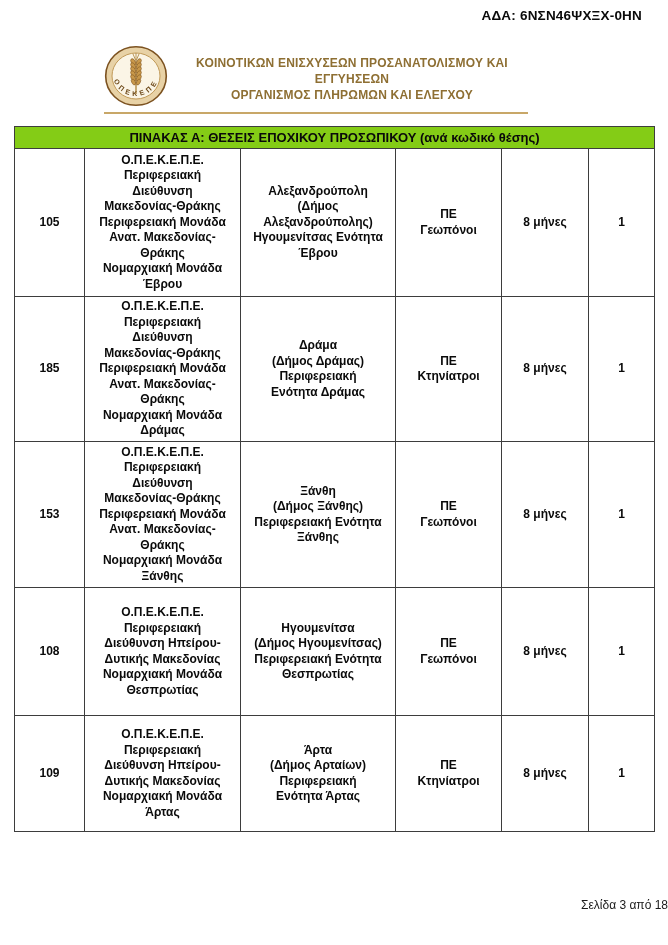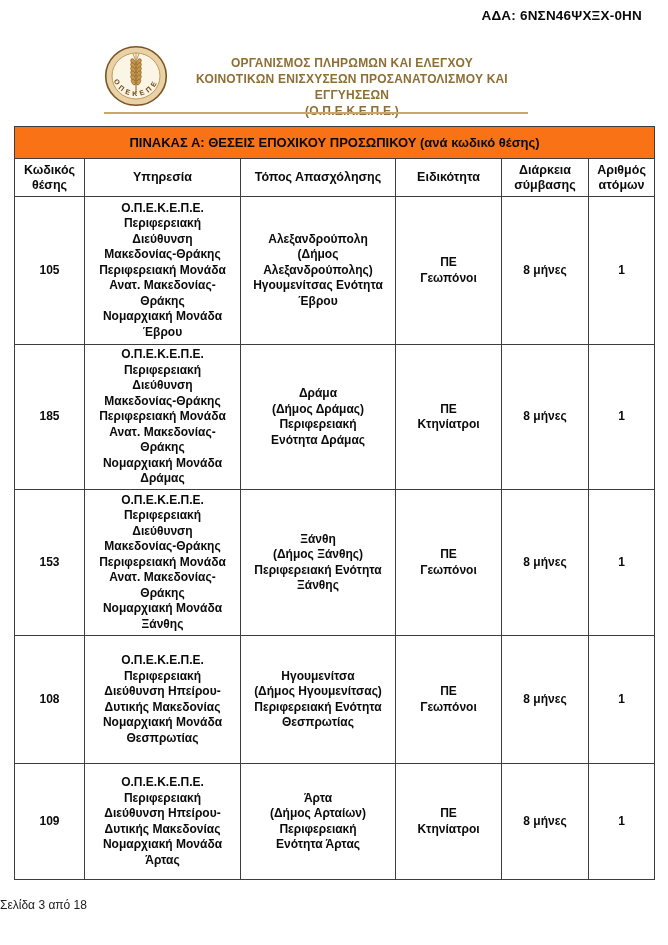--- a/index.html
+++ b/index.html
@@ -35,41 +35,41 @@
     width: 640px;
     border-collapse: collapse; table-layout: fixed;
   }
   .positions-table th, .positions-table td {
     border: 1px solid #3D3D3D;
     text-align: center; vertical-align: middle;
     font-weight: bold;
     padding: 2px 3px;
   }
   tr.title-row th {
-    background: #f97316;
-    height: 32px;
+    background: #84cc16;
+    height: 22px;
     font-size: 13px;
     text-align: center;
   }
   tr.col-head-row th {
     height: 38px;
     font-size: 12.5px; line-height: 15px;
   }
   .positions-table tbody td {
     font-size: 12px; line-height: 15.5px;
     white-space: pre-line;
   }
   .positions-table tbody tr:nth-child(1) { height: 148px; }
   .positions-table tbody tr:nth-child(2) { height: 145px; }
   .positions-table tbody tr:nth-child(3) { height: 146px; }
   .positions-table tbody tr:nth-child(4) { height: 128px; }
   .positions-table tbody tr:nth-child(5) { height: 116px; }
   .footer {
     position: absolute; top: 898px; left: 0; width: 100%;
-    text-align: left; font-size: 12px; color: #1a1a1a;
+    text-align: right; font-size: 12px; color: #1a1a1a;
   }
 </style>
 </head>
 <body>
 
 <div class="ada">ΑΔΑ: 6ΝΣΝ46ΨΧΞΧ-0ΗΝ</div>
 
 <svg class="logo" viewBox="0 0 64 62" xmlns="http://www.w3.org/2000/svg">
   <ellipse cx="32" cy="31" rx="30.3" ry="29.3" fill="#E8D2A6" stroke="#7C5220" stroke-width="1.6"></ellipse>
   <ellipse cx="32" cy="31" rx="24" ry="23" fill="#FBF5E6" stroke="#C19A58" stroke-width="1"></ellipse>
@@ -91,48 +91,39 @@
     <ellipse cx="29.5" cy="37" rx="1.8" ry="3.2" transform="rotate(-28 29.5 37)"></ellipse>
     <ellipse cx="34.5" cy="37" rx="1.8" ry="3.2" transform="rotate(28 34.5 37)"></ellipse>
   </g>
   <path id="logo-arc" d="M 8.5 28 A 23.5 23 0 0 0 55.5 28" fill="none"></path>
   <text font-size="7" font-weight="bold" fill="#6E4A1A" letter-spacing="3.2" font-family="Liberation Sans, sans-serif">
     <textPath href="#logo-arc" startOffset="50%" text-anchor="middle">ΟΠΕΚΕΠΕ</textPath>
   </text>
 </svg>
 
 <div class="org-lines">
+  <div>ΚΟΙΝΟΤΙΚΩΝ ΕΝΙΣΧΥΣΕΩΝ ΠΡΟΣΑΝΑΤΟΛΙΣΜΟΥ ΚΑΙ ΕΓΓΥΗΣΕΩΝ</div>
   <div>ΟΡΓΑΝΙΣΜΟΣ ΠΛΗΡΩΜΩΝ ΚΑΙ ΕΛΕΓΧΟΥ</div>
-  <div>ΚΟΙΝΟΤΙΚΩΝ ΕΝΙΣΧΥΣΕΩΝ ΠΡΟΣΑΝΑΤΟΛΙΣΜΟΥ ΚΑΙ ΕΓΓΥΗΣΕΩΝ</div>
-  <div>(Ο.Π.Ε.Κ.Ε.Π.Ε.)</div>
 </div>
 
 <div class="gold-rule"></div>
 
 <table class="positions-table">
   <colgroup>
     <col style="width:70px">
       <col style="width:156px">
       <col style="width:155px">
     <col style="width:106px">
       <col style="width:87px">
       <col style="width:66px">
   </colgroup>
   <thead>
     <tr class="title-row">
       <th colspan="6">ΠΙΝΑΚΑΣ Α: ΘΕΣΕΙΣ ΕΠΟΧΙΚΟΥ ΠΡΟΣΩΠΙΚΟΥ (ανά κωδικό θέσης)</th>
     </tr>
-    <tr class="col-head-row">
-      <th>Κωδικός θέσης</th>
-      <th>Υπηρεσία</th>
-      <th>Τόπος Απασχόλησης</th>
-      <th>Ειδικότητα</th>
-      <th>Διάρκεια σύμβασης</th>
-      <th>Αριθμός ατόμων</th>
-    </tr>
   </thead>
   <tbody>
     <tr>
       <td>105</td>
       <td>Ο.Π.Ε.Κ.Ε.Π.Ε.
 Περιφερειακή
 Διεύθυνση
 Μακεδονίας-Θράκης
 Περιφερειακή Μονάδα
 Ανατ. Μακεδονίας-

